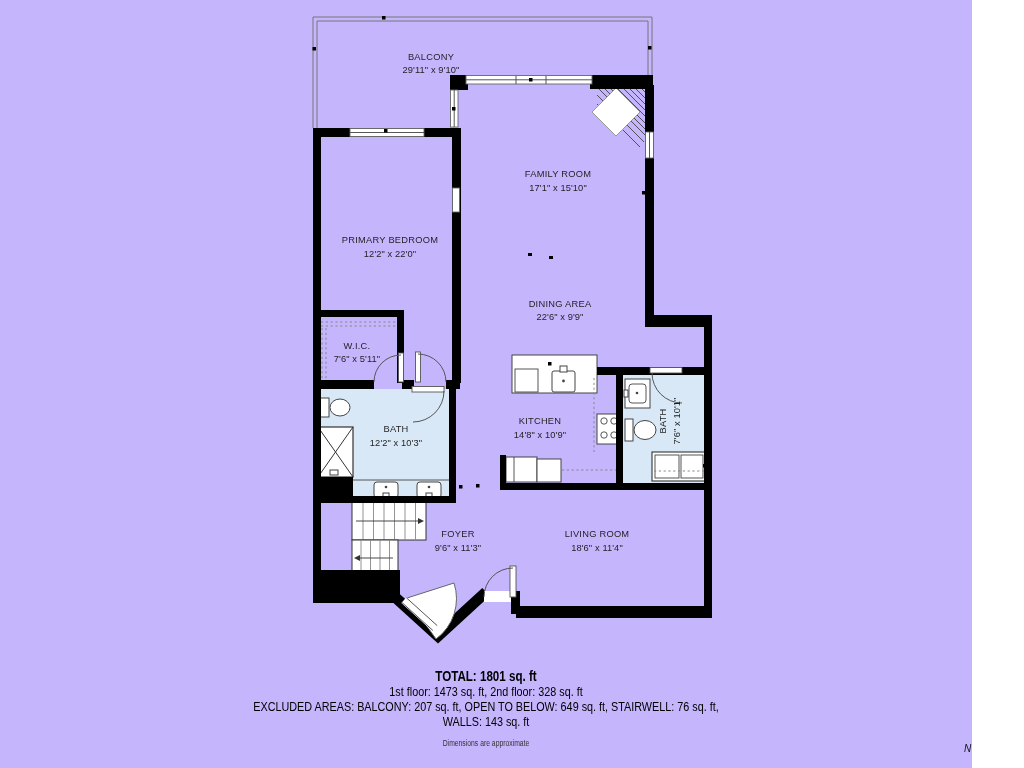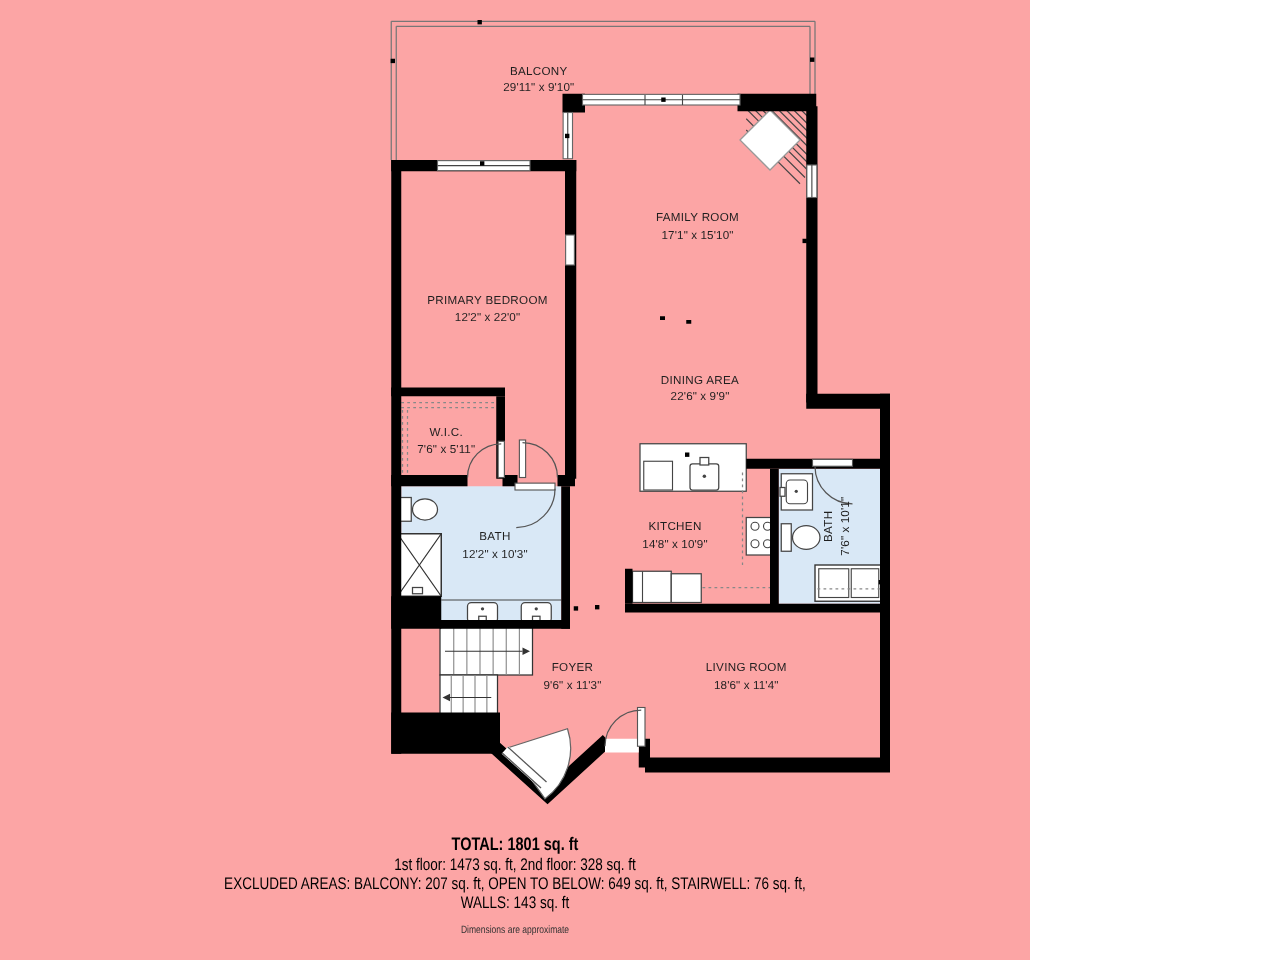--- a/index.html
+++ b/index.html
@@ -1,16 +1,16 @@
 <!DOCTYPE html>
 <html><head>
 <meta charset="utf-8">
 <style>
   html,body{margin:0;padding:0;background:#fff;}
-  #page{position:relative;width:824px;height:768px;background:#fca5a5;overflow:hidden;
+  #page{position:relative;width:972px;height:768px;background:#c4b5fd;overflow:hidden;
         font-family:"Liberation Sans", sans-serif;}
   #plan-svg{position:absolute;left:0;top:0;}
   .room-name,.room-dims{fill:#1f1f1f;font-size:9.3px;letter-spacing:.25px;}
   .room-dims{letter-spacing:.1px;}
   text{font-family:"Liberation Sans", sans-serif;}
   .summary{position:absolute;left:0;right:0;top:669px;text-align:center;color:#000;
            font-size:13.5px;line-height:15px;transform:scaleX(.8);transform-origin:50% 0;}
   .summary .total{font-weight:bold;font-size:14.5px;}
   .summary .note{font-size:8.5px;color:#333;margin-top:7px;}
   .wall{fill:#000;}

